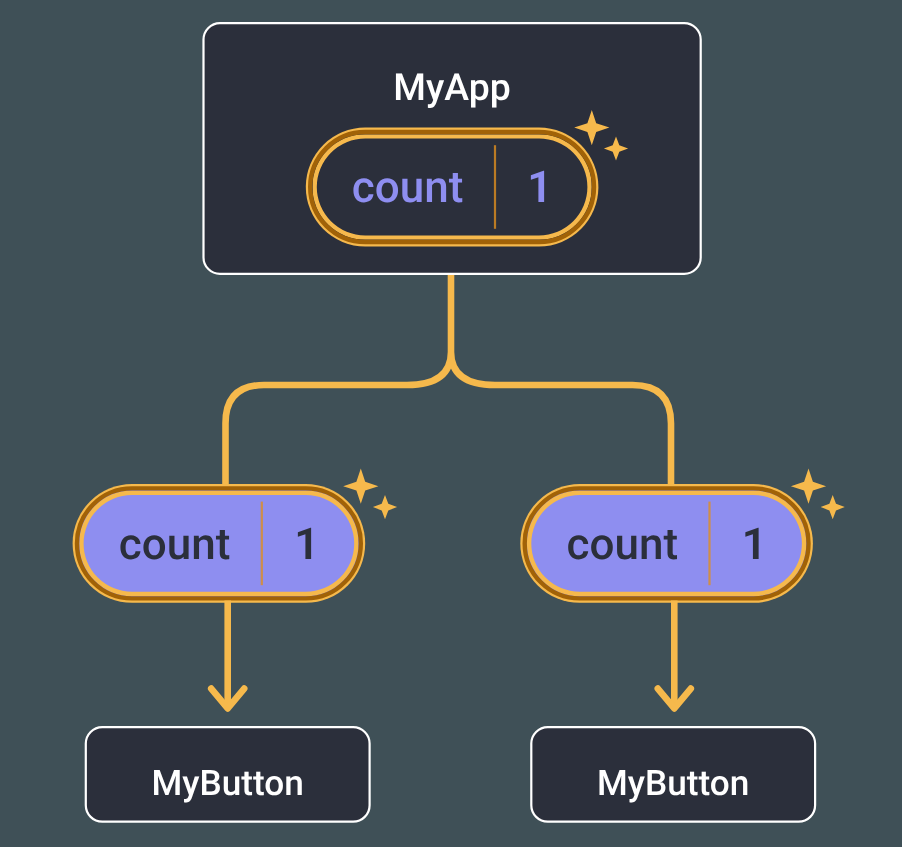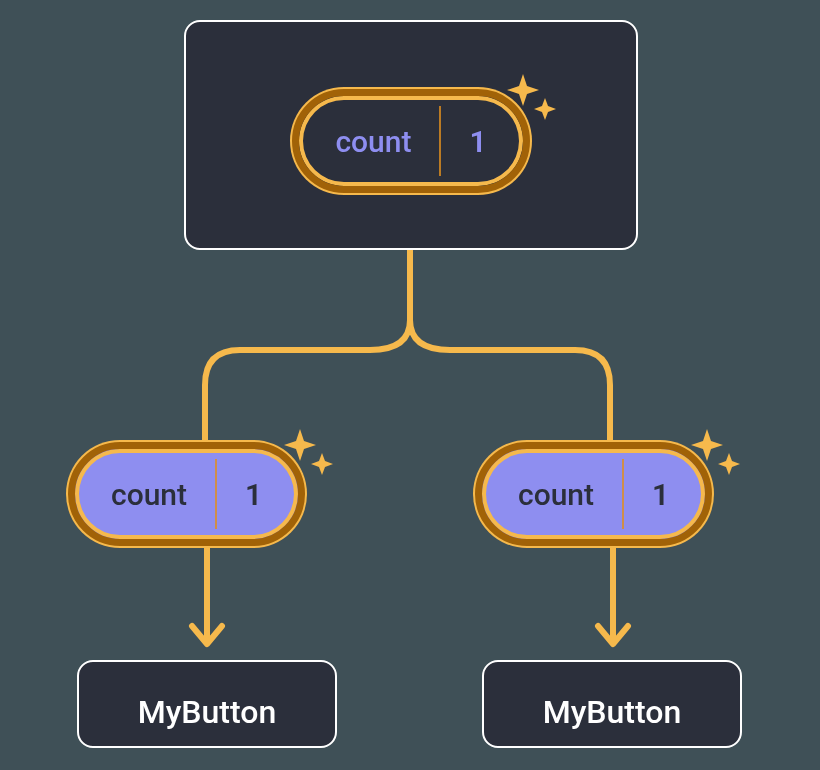--- a/index.html
+++ b/index.html
@@ -45,23 +45,23 @@
     font-size: 32px;
     font-weight: 500;
     margin-top: 16px;
   }
 
   .pill {
     position: relative;
     display: flex;
     align-items: center;
     border-radius: 9999px;
-    border: 7px solid #a16207;
+    border: 4px solid #a16207;
     box-shadow: 0 0 0 4px #f6b94c inset, 0 0 0 2px #f6b94c;
-    font-size: 30px;
+    font-size: 40px;
     font-weight: 500;
   }
   .pill-dark {
     background: #2b2f3b;
     color: #8e8ef0;
     height: 104px;
     padding: 0;
   }
   .pill-light {
     background: #8e8ef0;
@@ -100,20 +100,21 @@
   }
   .arrow {
     position: absolute;
     pointer-events: none;
   }
 </style>
 </head>
 <body>
 
 <div class="box parent-box">
+  <div class="parent-title">MyApp</div>
   <div class="pill pill-dark">
     <div class="pill-cell pill-label">count</div>
     <div class="pill-div"></div>
     <div class="pill-cell pill-value">1</div>
     <svg class="sparkle" style="right:-38px; top:-24px;" width="56" height="56" viewBox="0 0 56 56">
       <path d="M18 2 L22 14 L34 18 L22 22 L18 34 L14 22 L2 18 L14 14 Z" fill="#f6b94c"></path>
       <path d="M40 26 L43 34 L51 37 L43 40 L40 48 L37 40 L29 37 L37 34 Z" fill="#f6b94c"></path>
     </svg>
   </div>
 </div>

